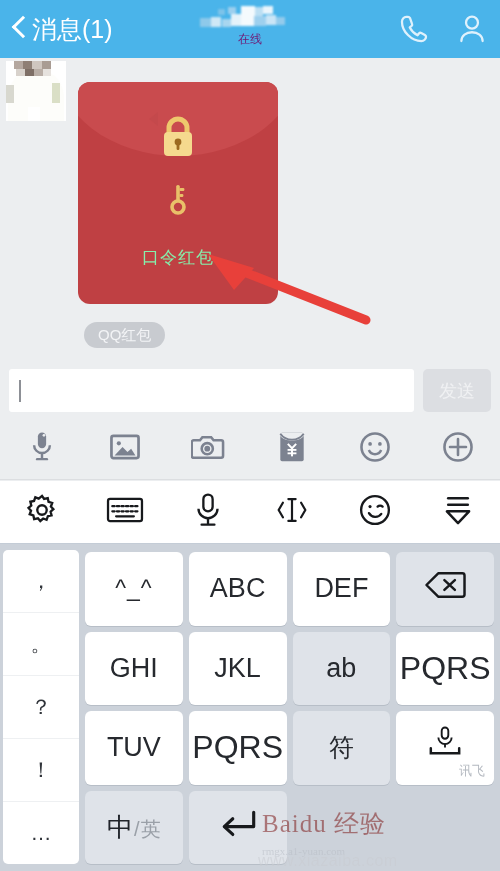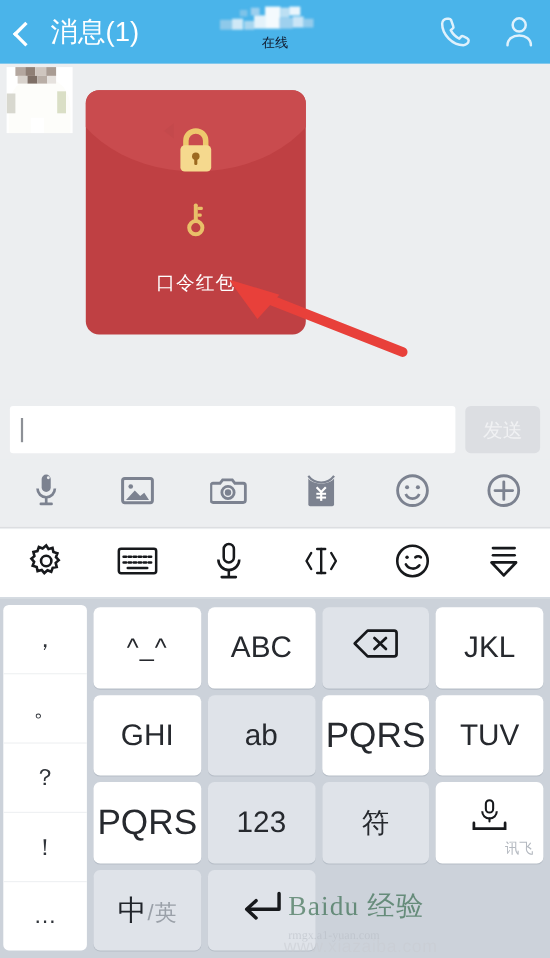--- a/index.html
+++ b/index.html
@@ -11,21 +11,21 @@
   }
   #app { position: relative; width: 500px; height: 871px; overflow: hidden; }
 
   
   .header {
     position: absolute; top: 0; left: 0; width: 500px; height: 58px;
     background: #4ab4ea;
     display: flex; align-items: center;
   }
   .hdr-back {
-    display: flex; align-items: center; gap: 16px;
+    display: flex; gap: 2px;
     margin-left: 10px; color: #ffffff;
   }
   .chev {
     width: 16px; height: 16px; position: relative; margin-right: 4px;
   }
   .chev::before {
     content: ""; position: absolute; left: 5px; top: 2px;
     width: 13px; height: 13px;
     border-left: 3px solid #fff; border-bottom: 3px solid #fff;
     transform: rotate(45deg);
@@ -36,21 +36,21 @@
     position: absolute; left: 0; right: 0; top: 4px;
     display: flex; flex-direction: column; align-items: center;
     pointer-events: none;
   }
   .mosaic {
     width: 104px; height: 28px; position: relative; overflow: hidden;
     filter: blur(1.1px);
   }
   .mosaic i { position: absolute; display: block; }
   .hdr-status {
-    font-size: 12px; color: #0f172a; margin-top: 1px; line-height: 1;
+    font-size: 12px; color: #701a75; margin-top: 1px; line-height: 1;
   }
 
   .hdr-right {
     position: absolute; right: 8px; top: 0; height: 58px;
     display: flex; align-items: center; gap: 18px;
   }
   .hdr-icon { width: 40px; height: 40px; display: flex; align-items: center; justify-content: center; }
 
   
   .chat {
@@ -94,21 +94,21 @@
     position: absolute; left: 50%; top: 32px; transform: translateX(-50%);
     z-index: 2;
   }
   .key {
     position: absolute; left: 50%; top: 100px; transform: translateX(-50%);
     z-index: 2;
   }
   .packet-label {
     position: absolute; left: 0; right: 0; top: 164px;
     text-align: center;
-    font-size: 17px; color: #ffffff; letter-spacing: 1px;
+    font-size: 17px; color: #86efac; letter-spacing: 1px;
   }
   .badge {
     position: absolute; left: 84px; top: 264px;
     background: #c8cbd0; color: #f3f4f6;
     font-size: 15px; padding: 5px 14px 6px; border-radius: 14px;
     line-height: 1;
   }
 
   
   .arrow { position: absolute; left: 196px; top: 190px; z-index: 6; }
@@ -208,21 +208,21 @@
   }
   .wm-big {
     position: absolute; left: 10px; top: 2px;
     font-size: 62px; font-weight: bold; color: transparent;
     -webkit-text-stroke: 2px #c9ccd2;
     letter-spacing: 2px;
     font-family: "DejaVu Sans", sans-serif;
   }
   .wm-mid {
     position: absolute; left: 52px; top: 46px;
-    font-size: 25px; color: #14532d; letter-spacing: 1px;
+    font-size: 25px; color: #7f1d1d; letter-spacing: 1px;
     font-family: "Liberation Serif", serif;
     text-align: right;
   }
   .wm-small {
     position: absolute; left: 52px; bottom: 14px;
     font-size: 11px; color: #b7bcc4; font-family: Liberation Serif, serif;
   }
   .wm-url {
     position: absolute; left: 48px; bottom: 1px;
     font-size: 16px; color: #c9ccd2; letter-spacing: 0.5px;
@@ -306,20 +306,21 @@
             <circle cx="11" cy="25" r="6" fill="none" stroke="#e9c069" stroke-width="3.6"></circle>
             <rect x="9.2" y="3" width="3.6" height="16" rx="1.6" fill="#e9c069"></rect>
             <rect x="12.4" y="6" width="5" height="3" rx="1.2" fill="#e9c069"></rect>
             <rect x="12.4" y="12" width="4" height="3" rx="1.2" fill="#e9c069"></rect>
           </svg>
         </div>
         <div class="packet-label">口令红包</div>
       </div>
     </div>
 
+    <div class="badge">QQ红包</div>
 
     <div class="arrow">
       <svg width="180" height="80" viewBox="0 0 180 80">
         <path d="M170 72 L48 24" stroke="#e8403a" stroke-width="9" stroke-linecap="round"></path>
         <path d="M12 6 L58 20 L38 42 Z" fill="#e8403a"></path>
       </svg>
     </div>
   </div>
 
   <div class="inputbar">
@@ -466,50 +467,50 @@
     </div>
 
     <div class="keypad">
 
       <div class="key-btn">
         <span class="key-emoji">^_^</span>
       </div>
       <div class="key-btn">
         <span>ABC</span>
       </div>
+      <div class="key-btn">
+        <span>DEF</span>
+      </div>
       <div class="key-btn fn">
         <span>
           <svg width="42" height="30" viewBox="0 0 34 24" fill="none" stroke="#17191c" stroke-width="2">
             <path d="M11.5 2.5 H31 a1.8 1.8 0 0 1 1.8 1.8 v15.4 a1.8 1.8 0 0 1 -1.8 1.8 H11.5 L2 12 Z" stroke-linejoin="round"></path>
             <path d="M16.5 8 L25 16 M25 8 L16.5 16" stroke-linecap="round"></path>
           </svg>
         </span>
       </div>
 
       <div class="key-btn">
+        <span>GHI</span>
+      </div>
+      <div class="key-btn">
         <span>JKL</span>
-      </div>
-      <div class="key-btn">
-        <span>GHI</span>
       </div>
       <div class="key-btn fn">
         <span>ab</span>
       </div>
 
       <div class="key-btn small">
         <span>PQRS</span>
       </div>
       <div class="key-btn">
         <span>TUV</span>
       </div>
       <div class="key-btn small">
         <span>PQRS</span>
-      </div>
-      <div class="key-btn fn">
-        <span>123</span>
       </div>
 
       <div class="key-btn fn cn">
         <span>符</span>
       </div>
       <div class="key-btn">
         <span>
           <svg width="52" height="40" viewBox="0 0 44 32" fill="none" stroke="#17191c" stroke-width="1.6">
             <rect x="19.2" y="2" width="5.6" height="9.5" rx="2.8"></rect>
             <path d="M16.4 10.5 a5.6 5.6 0 0 0 11.2 0"></path>

